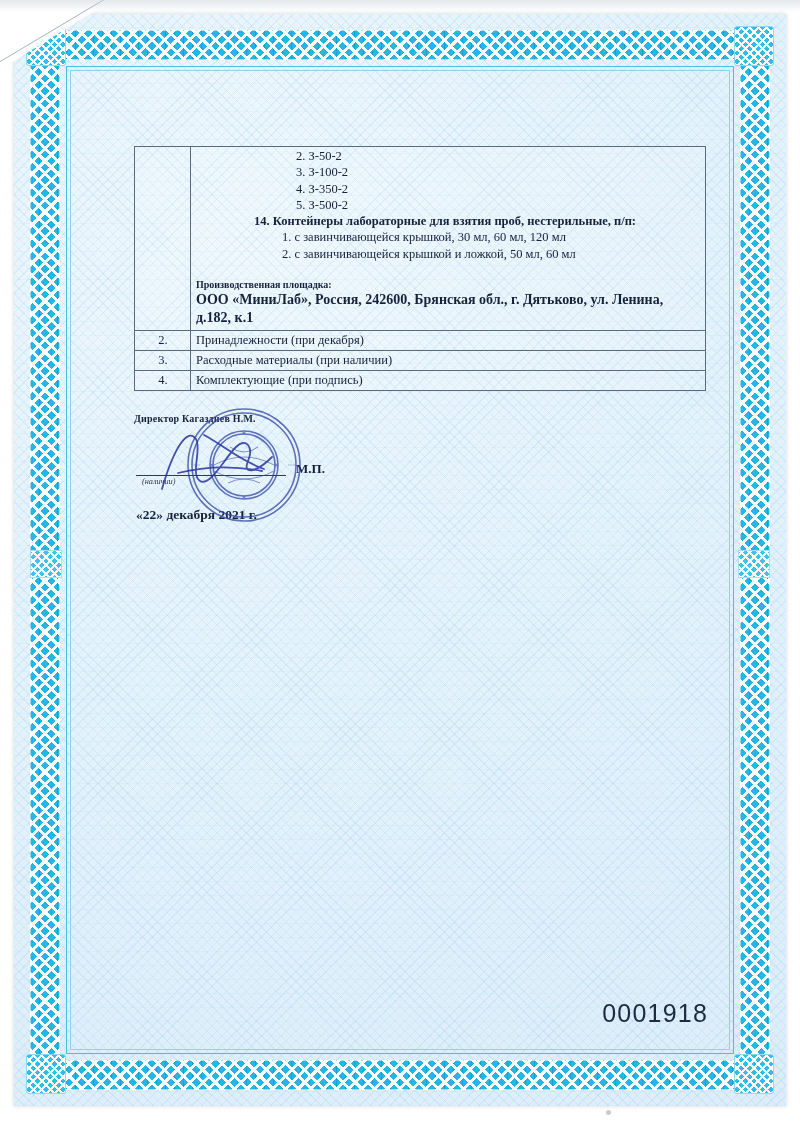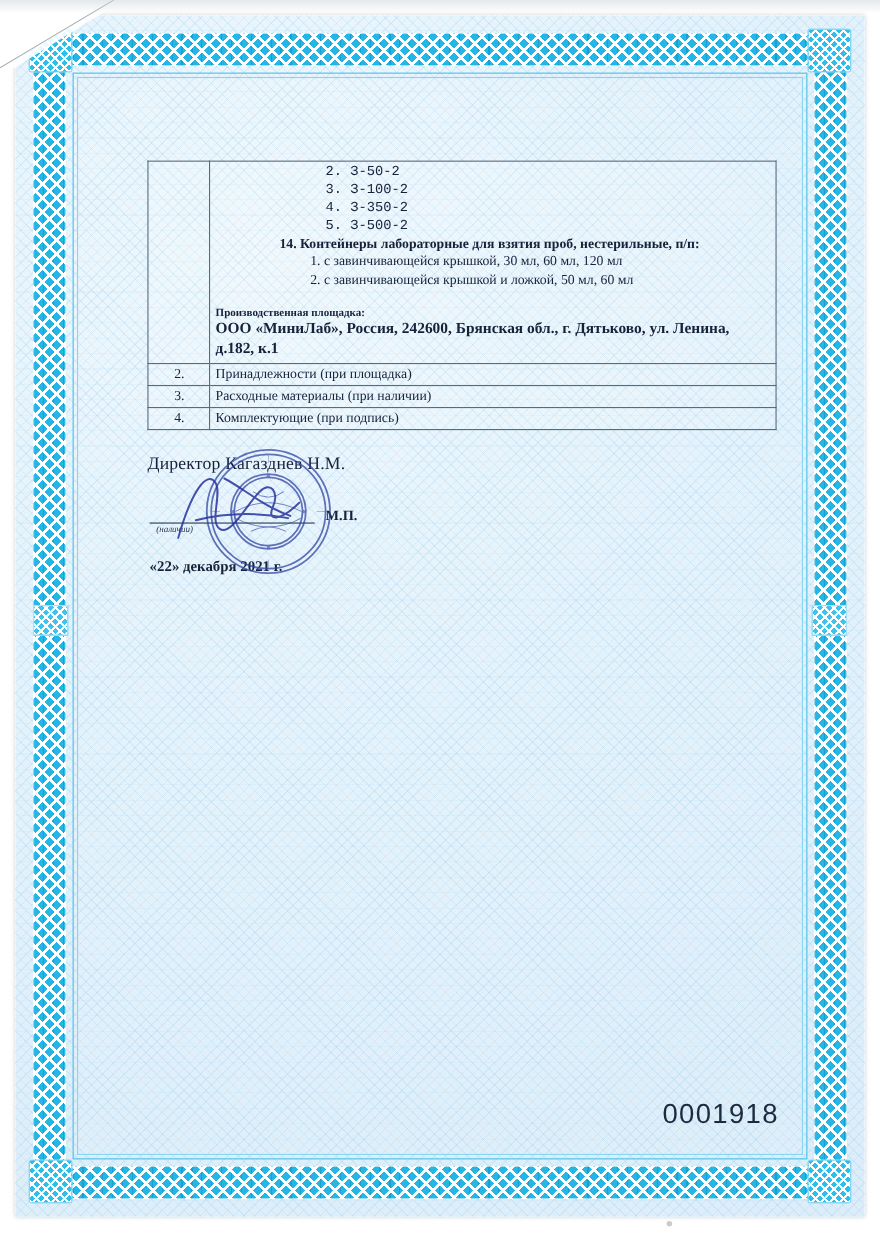--- a/index.html
+++ b/index.html
@@ -173,21 +173,21 @@
   .lst {
     margin: 0;
     padding: 0;
     list-style: none;
   }
   .lst li {
     font-size: 12.5px;
     line-height: 1.30;
     white-space: nowrap;
   }
-  .ind-1 { padding-left: 100px; font-family: Liberation Mono, monospace; }
+  .ind-1 { padding-left: 100px; }
   .ind-2 { padding-left: 86px; }
   .hdr14 {
     font-weight: bold;
     font-size: 12.5px;
     padding-left: 58px;
     line-height: 1.30;
     white-space: nowrap;
   }
   .prod-title {
     font-weight: bold;
@@ -202,22 +202,22 @@
   }
 
   
   #sig-block {
     position: relative;
     margin-top: 22px;
     width: 572px;
     height: 150px;
   }
   #director-line {
-    font-size: 16px;
-    font-weight: normal;
+    font-size: 10px;
+    font-weight: bold;
     letter-spacing: .2px;
   }
   #director-caption {
     font-size: 8.2px;
     font-style: italic;
     color: #2a3550;
     margin-top: 1px;
     letter-spacing: .1px;
   }
   #sign-rule {
@@ -339,21 +339,21 @@
                 <li class="ind-2">2. с завинчивающейся крышкой и ложкой, 50 мл, 60 мл</li>
               </ul>
 
               <div class="prod-title">Производственная площадка:</div>
               <div class="prod-addr">ООО «МиниЛаб», Россия, 242600, Брянская обл., г. Дятьково, ул. Ленина, д.182, к.1</div>
             </td>
           </tr>
 
           <tr>
             <td class="num">2.</td>
-            <td class="body">Принадлежности (при площадка)</td>
+            <td class="body">Принадлежности (при декабря)</td>
           </tr>
           <tr>
             <td class="num">3.</td>
             <td class="body">Расходные материалы (при наличии)</td>
           </tr>
           <tr>
             <td class="num">4.</td>
             <td class="body">Комплектующие (при подпись)</td>
           </tr>
         </tbody>

